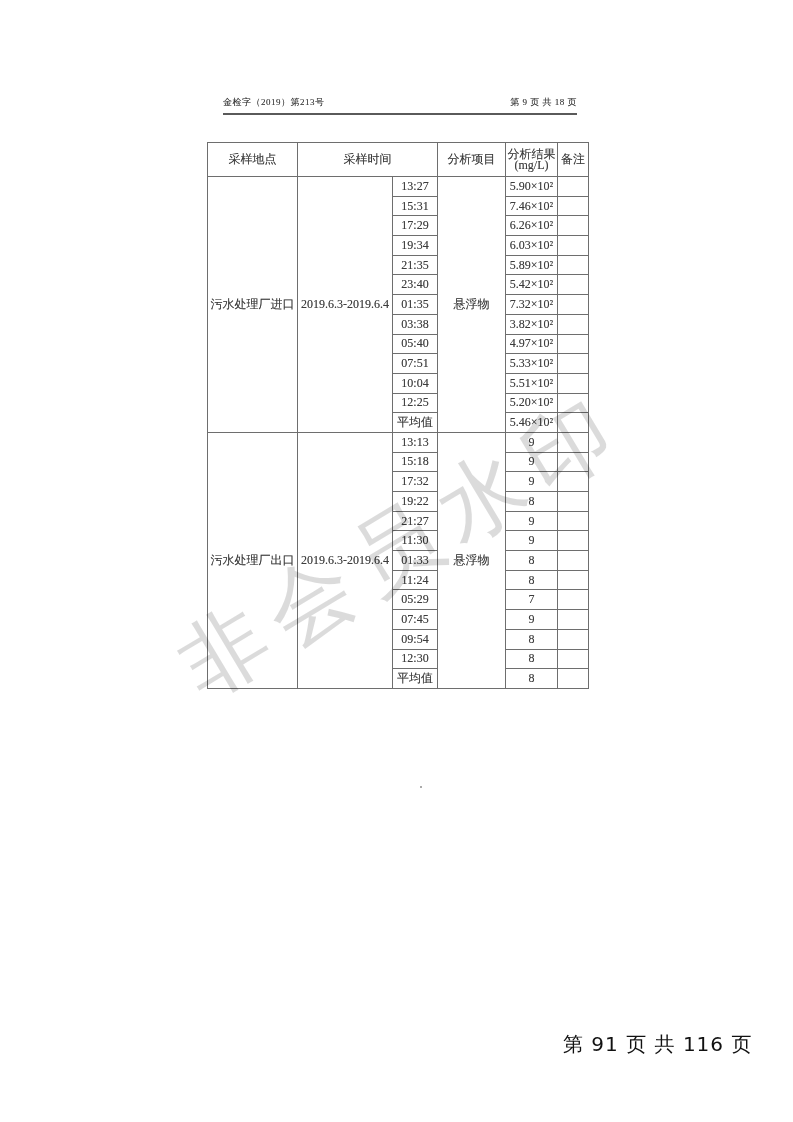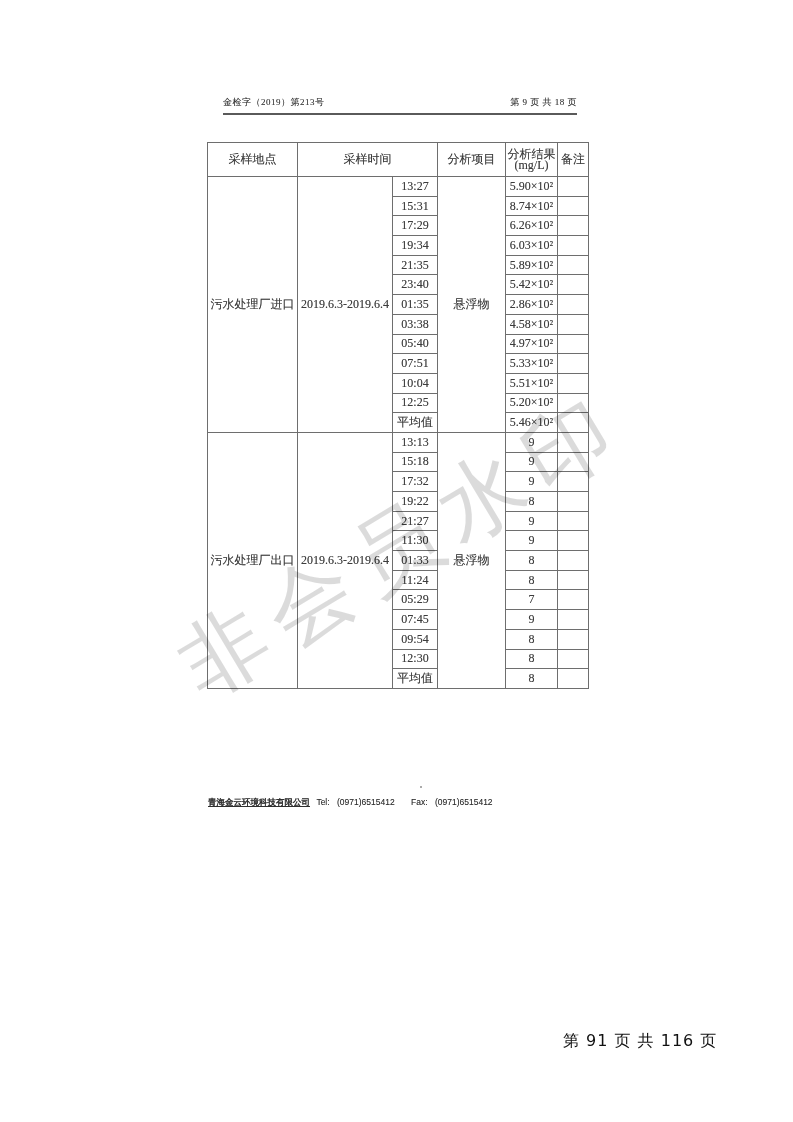--- a/index.html
+++ b/index.html
@@ -56,21 +56,21 @@
     font-size:8.5px;color:#2e2e2e;line-height:15px;
     text-shadow:0 0 0.5px rgba(90,90,90,0.5);
   }
   .footer .company{font-weight:bold;text-decoration:underline;margin-right:4px;}
   .footer .lbl{margin-right:5px;}
   .footer .val{margin-right:14px;}
   
   .viewer-page{
     position:absolute;left:563px;top:1031px;
     font-family:"DejaVu Sans", sans-serif;
-    font-size:16px;color:#111111;letter-spacing:1px;
+    font-size:20px;color:#111111;letter-spacing:1px;
   }
 </style>
 </head>
 <body>
 
 <div class="page">
 
   <div class="doc-header">
     <span>金检字（2019）第213号</span>
     <span>第 9 页 共 18 页</span>
@@ -102,21 +102,21 @@
       <tr>
         <td rowspan="13">污水处理厂进口</td>
         <td rowspan="13">2019.6.3-2019.6.4</td>
         <td>13:27</td>
         <td rowspan="13">悬浮物</td>
         <td>5.90×10²</td>
         <td></td>
       </tr>
       <tr>
           <td>15:31</td>
-          <td>8.74×10²</td>
+          <td>7.46×10²</td>
           <td></td>
         </tr>
       <tr>
           <td>17:29</td>
           <td>6.26×10²</td>
           <td></td>
         </tr>
       <tr>
           <td>19:34</td>
           <td>6.03×10²</td>
@@ -127,26 +127,26 @@
           <td>5.89×10²</td>
           <td></td>
         </tr>
       <tr>
           <td>23:40</td>
           <td>5.42×10²</td>
           <td></td>
         </tr>
       <tr>
           <td>01:35</td>
-          <td>2.86×10²</td>
+          <td>7.32×10²</td>
           <td></td>
         </tr>
       <tr>
           <td>03:38</td>
-          <td>4.58×10²</td>
+          <td>3.82×10²</td>
           <td></td>
         </tr>
       <tr>
           <td>05:40</td>
           <td>4.97×10²</td>
           <td></td>
         </tr>
       <tr>
           <td>07:51</td>
           <td>5.33×10²</td>
@@ -237,24 +237,17 @@
           <td></td>
         </tr>
     </tbody>
   </table>
 
   <div class="watermark">非会员水印</div>
 
   <div class="speck"></div>
 
   <div class="footer">
-    <div>
-      <span class="company">青海金云环境科技有限公司</span>
-      <span class="lbl">Tel:</span>
-      <span class="val">(0971)6515412</span>
-      <span class="lbl">Fax:</span>
-      <span class="val">(0971)6515412</span>
-    </div>
   </div>
 
   <div class="viewer-page">第 91 页 共 116 页</div>
 
 </div>
 
 </body></html>

